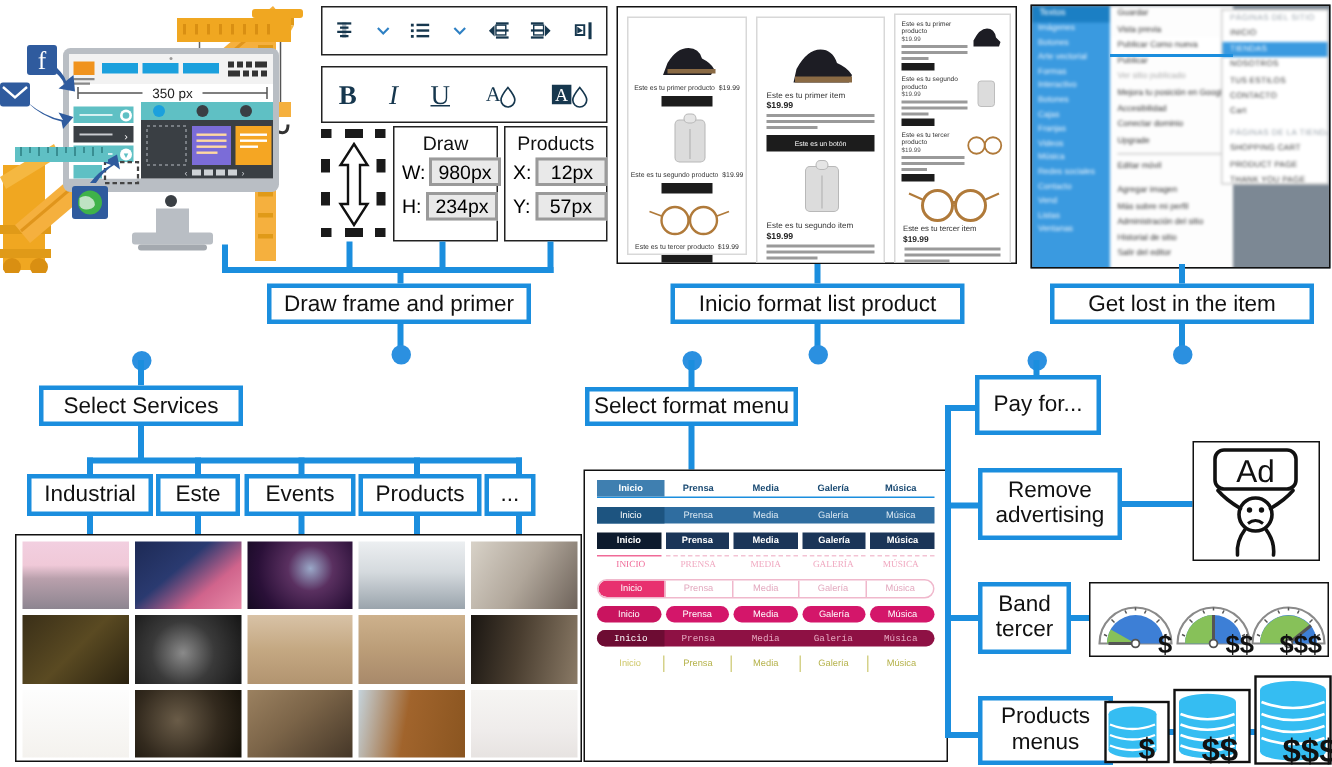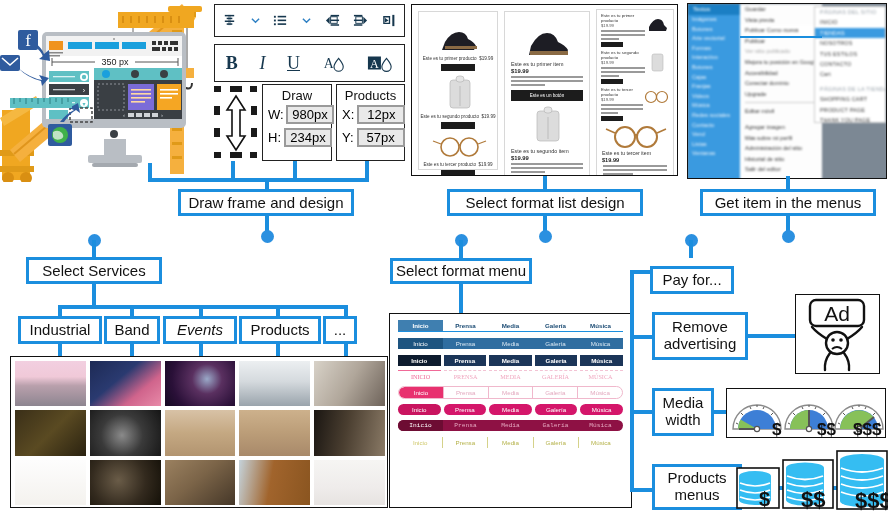--- a/index.html
+++ b/index.html
@@ -526,21 +526,21 @@
 
 <div class="conn" style="left:148px;top:178px;width:173px;height:4px;"></div>
 <div class="conn" style="left:148px;top:163px;width:4px;height:19px;"></div>
 <div class="conn" style="left:231px;top:161px;width:4px;height:21px;"></div>
 <div class="conn" style="left:293px;top:161px;width:4px;height:19px;"></div>
 <div class="conn" style="left:293px;top:178px;width:76px;height:4px;"></div>
 <div class="conn" style="left:365px;top:161px;width:4px;height:21px;"></div>
 <div class="conn" style="left:265px;top:178px;width:4px;height:12px;"></div>
 
 <div class="fbox" style="left:178px;top:189px;width:176px;height:27px;">
-  <span>Draw frame and design</span>
+  <span>Draw frame and primer</span>
 </div>
 <div class="conn" style="left:265px;top:216px;width:4px;height:18px;"></div>
 <div class="dot" style="left:261px;top:230px;"></div>
 
 <div class="dot" style="left:88px;top:234px;"></div>
 <div class="conn" style="left:92px;top:240px;width:4px;height:17px;"></div>
 <div class="fbox" style="left:26px;top:257px;width:136px;height:27px;">
   <span>Select Services</span>
 </div>
 <div class="conn" style="left:92px;top:284px;width:4px;height:23px;"></div>
@@ -548,23 +548,23 @@
 <div class="conn" style="left:58px;top:305px;width:4px;height:14px;"></div>
 <div class="conn" style="left:130px;top:305px;width:4px;height:14px;"></div>
 <div class="conn" style="left:199px;top:305px;width:4px;height:14px;"></div>
 <div class="conn" style="left:276px;top:305px;width:4px;height:14px;"></div>
 <div class="conn" style="left:344px;top:305px;width:4px;height:14px;"></div>
 
 <div class="fbox" style="left:18px;top:316px;width:84px;height:28px;">
   <span>Industrial</span>
 </div>
 <div class="fbox" style="left:104px;top:316px;width:56px;height:28px;">
-  <span>Band</span>
-</div>
-<div class="fbox" style="left:163px;top:316px;width:74px;height:28px;font-style:italic;">
+  <span>Este</span>
+</div>
+<div class="fbox" style="left:163px;top:316px;width:74px;height:28px;">
   <span>Events</span>
 </div>
 <div class="fbox" style="left:239px;top:316px;width:82px;height:28px;">
   <span>Products</span>
 </div>
 <div class="fbox" style="left:323px;top:316px;width:34px;height:28px;">
   <span>...</span>
 </div>
 <div class="conn" style="left:58px;top:344px;width:4px;height:14px;"></div>
 <div class="conn" style="left:130px;top:344px;width:4px;height:14px;"></div>
@@ -589,21 +589,21 @@
     <div style="background:linear-gradient(#fdfdfd 0%,#f4f2ee 100%);"></div>
     <div style="background:radial-gradient(circle at 40% 45%,#6a5c48 0%,#332a1e 55%,#141008 100%);"></div>
     <div style="background:linear-gradient(140deg,#9b8160 0%,#7b6448 45%,#453728 100%);"></div>
     <div style="background:linear-gradient(100deg,#c5d3db 0%,#a1642c 45%,#8a5520 100%);"></div>
     <div style="background:linear-gradient(#f6f5f3 0%,#efeceb 60%,#e7e3e1 100%);"></div>
   </div>
 </div>
 
 <div class="conn" style="left:543px;top:176px;width:4px;height:14px;"></div>
 <div class="fbox" style="left:447px;top:189px;width:196px;height:27px;">
-  <span>Select format list design</span>
+  <span>Inicio format list product</span>
 </div>
 <div class="conn" style="left:543px;top:216px;width:4px;height:18px;"></div>
 <div class="dot" style="left:539px;top:230px;"></div>
 
 <div class="dot" style="left:455px;top:234px;"></div>
 <div class="conn" style="left:459px;top:240px;width:4px;height:18px;"></div>
 <div class="fbox" style="left:390px;top:258px;width:142px;height:26px;">
   <span>Select format menu</span>
 </div>
 <div class="conn" style="left:459px;top:284px;width:4px;height:30px;"></div>
@@ -684,28 +684,28 @@
     <div style="color:#cfc86a;">Inicio</div>
     <div style="color:#b5b24a;border-left:1px solid #d5d28a;">Prensa</div>
     <div style="color:#b5b24a;border-left:1px solid #d5d28a;">Media</div>
     <div style="color:#b5b24a;border-left:1px solid #d5d28a;">Galería</div>
     <div style="color:#b5b24a;border-left:1px solid #d5d28a;">Música</div>
   </div>
 </div>
 
 <div class="conn" style="left:786px;top:176px;width:4px;height:14px;"></div>
 <div class="fbox" style="left:700px;top:189px;width:176px;height:27px;">
-  <span>Get item in the menus</span>
+  <span>Get lost in the item</span>
 </div>
 <div class="conn" style="left:786px;top:216px;width:4px;height:18px;"></div>
 <div class="dot" style="left:782px;top:230px;"></div>
 
 <div class="dot" style="left:685px;top:234px;"></div>
 <div class="conn" style="left:689px;top:240px;width:4px;height:18px;"></div>
-<div class="fbox" style="left:650px;top:266px;width:84px;height:28px;text-align:center;">
+<div class="fbox" style="left:650px;top:250px;width:84px;height:40px;text-align:center;">
   <span>Pay for...</span>
 </div>
 
 <div class="conn" style="left:630px;top:270px;width:22px;height:4px;"></div>
 <div class="conn" style="left:630px;top:270px;width:4px;height:222px;"></div>
 <div class="conn" style="left:630px;top:335px;width:24px;height:4px;"></div>
 <div class="conn" style="left:630px;top:410px;width:24px;height:4px;"></div>
 <div class="conn" style="left:630px;top:488px;width:24px;height:4px;"></div>
 
 <div class="fbox two" style="left:652px;top:312px;width:96px;height:48px;line-height:1.12;">
@@ -722,21 +722,21 @@
       <circle cx="45" cy="45" r="1.8" fill="#111"></circle>
     <path d="M36 54 q5 -4 10 0" stroke="#111" stroke-width="2" fill="none"></path>
     <path d="M31 44 q-10 -6 -15 -12" stroke="#111" stroke-width="2.4" fill="none" stroke-linecap="round"></path>
     <path d="M51 44 q10 -6 15 -12" stroke="#111" stroke-width="2.4" fill="none" stroke-linecap="round"></path>
     <path d="M34 58 q-6 8 -5 17" stroke="#111" stroke-width="2.4" fill="none" stroke-linecap="round"></path>
     <path d="M48 58 q6 8 5 17" stroke="#111" stroke-width="2.4" fill="none" stroke-linecap="round"></path>
   </svg>
 </div>
 
 <div class="fbox two" style="left:652px;top:388px;width:62px;height:48px;line-height:1.12;">
-  <span>Media width</span>
+  <span>Band tercer</span>
 </div>
 <div class="conn" style="left:712px;top:410px;width:18px;height:4px;"></div>
 
 <div class="panel" style="left:726px;top:388px;width:160px;height:50px;">
   <svg width="158" height="48" viewBox="0 0 158 48">
 
     <g>
       <path d="M6 40 a24 24 0 0 1 48 0 z" fill="#ffffff" stroke="#8a8a8a" stroke-width="1.4"></path>
       <path d="M11 40 a19 19 0 0 1 38 0 z" fill="#3d7fd6"></path>
       <path d="M11 40 a19 19 0 0 1 2.5 -9.4 L30 40 z" fill="#87c159"></path>

